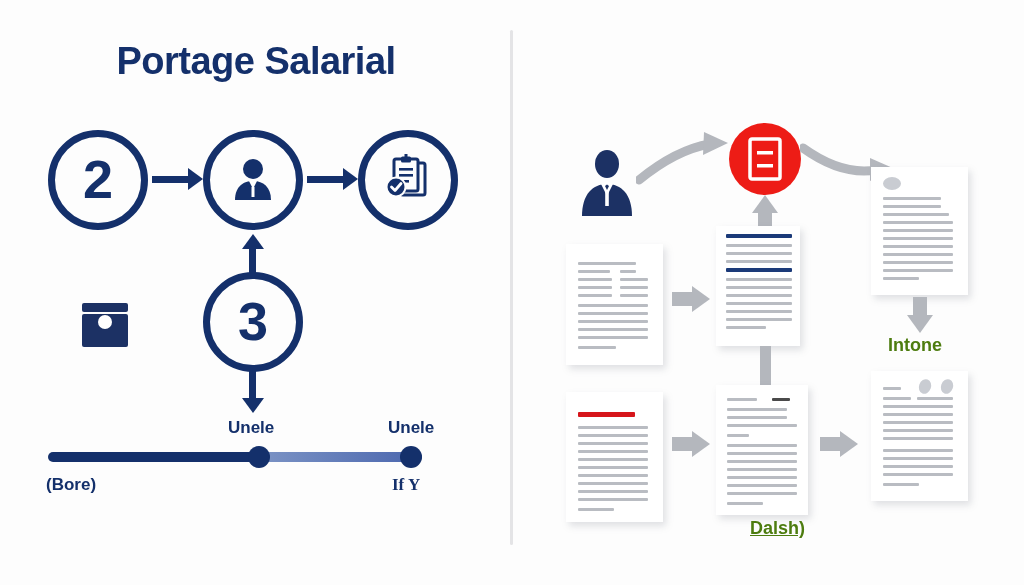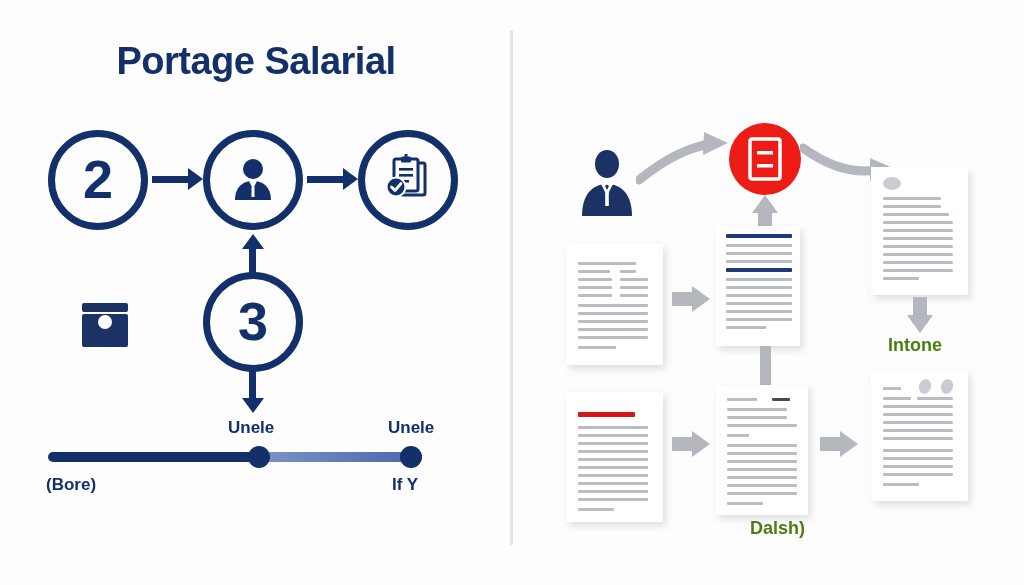--- a/index.html
+++ b/index.html
@@ -126,21 +126,21 @@
   .slider-label {
     position: absolute;
     font-size: 17px;
     font-weight: bold;
     color: #14306b;
     white-space: nowrap;
   }
   #slider-label-mid   { left: 228px; top: 418px; }
   #slider-label-right { left: 388px; top: 418px; }
   #slider-label-start { left: 46px;  top: 475px; }
-  #slider-label-end   { left: 392px; top: 475px; }
+  #slider-label-end   { left: 392px; top: 475px; font-family: Liberation Serif, serif; }
 
   
   .doc-card {
     position: absolute;
     background: #ffffff;
     box-shadow: 3px 4px 7px rgba(120,124,135,0.22);
   }
   .doc-line {
     position: absolute;
     background: #b9bcc2;
@@ -188,21 +188,21 @@
     display: flex; align-items: center; justify-content: center;
   }
   .right-label {
     position: absolute;
     font-size: 18px;
     font-weight: bold;
     color: #4d7c0f;
     white-space: nowrap;
   }
   #label-intone { left: 888px; top: 335px; }
-  #label-dalsh  { left: 750px; top: 518px; }
+  #label-dalsh  { left: 750px; top: 518px; text-decoration: underline; }
   #person-right {
     position: absolute;
     left: 578px; top: 148px;
     width: 58px; height: 68px;
   }
 </style>
 </head>
 <body>
 
 <div id="canvas">

